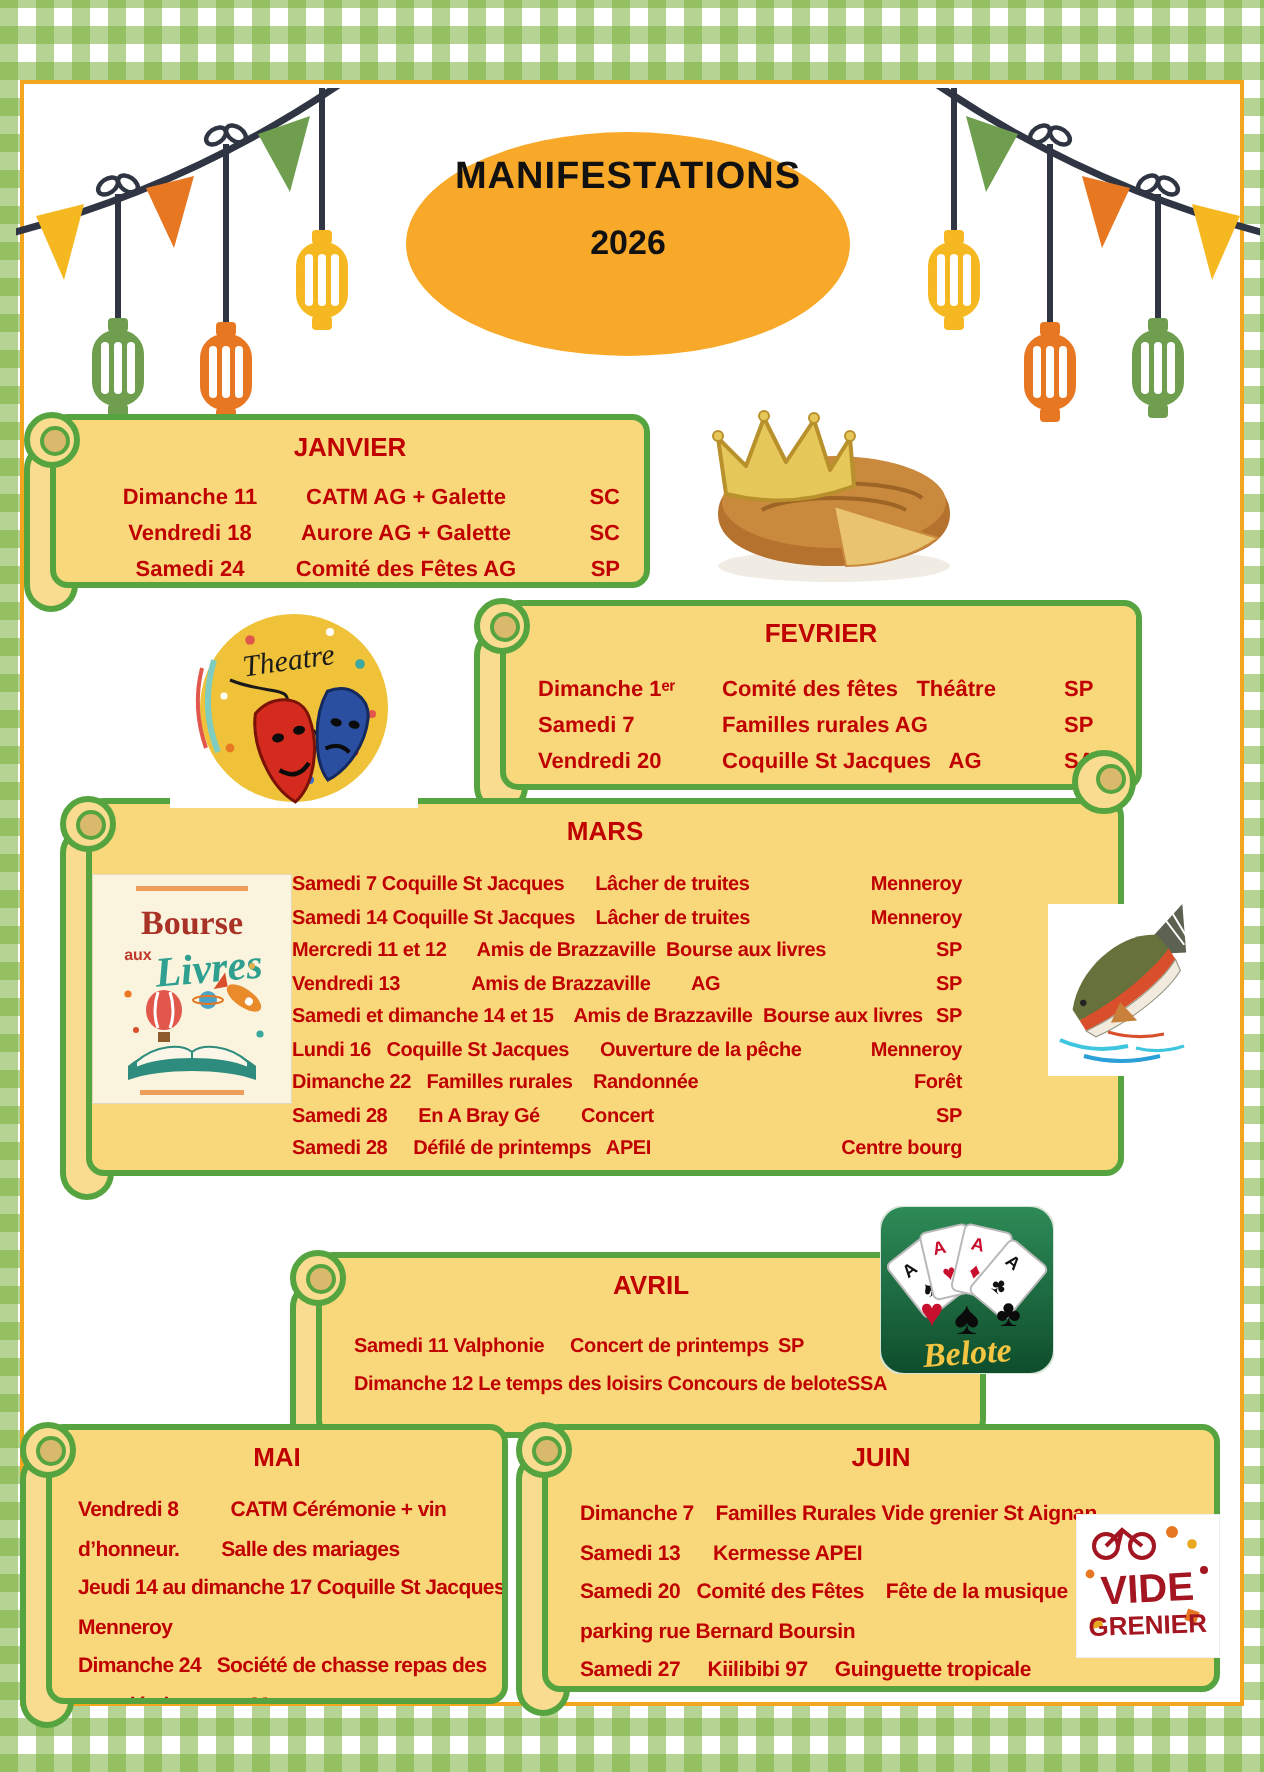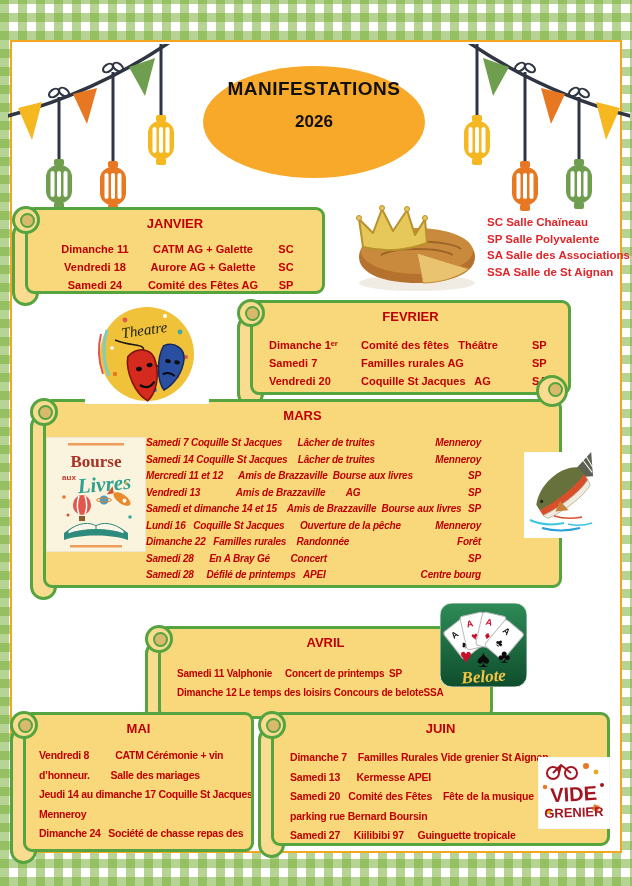--- a/index.html
+++ b/index.html
@@ -52,30 +52,30 @@
   .ptitle{text-align:center;font-weight:bold;color:var(--red);font-size:13px;margin-top:6px;}
   .rows{margin-top:6px;}
   .row{display:flex;white-space:pre;font-weight:bold;color:var(--red);}
   .row span{white-space:pre;}
   .line{white-space:pre;font-weight:bold;color:var(--red);}
   
   #panel-janvier .rows{padding:3px 12px 0 18px;}
   #panel-janvier .row{font-size:11px;line-height:18px;}
   #panel-janvier .c-date{width:98px;text-align:center;}
   #panel-janvier .c-event{flex:1;text-align:center;}
-  #panel-janvier .c-loc{width:48px;text-align:center;}
+  #panel-janvier .c-loc{width:48px;text-align:right;}
   
   #panel-fevrier .rows{padding:6px 10px 0 16px;}
   #panel-fevrier .row{font-size:11px;line-height:18px;}
   #panel-fevrier .c-date{width:92px;}
   #panel-fevrier .c-event{flex:1;text-align:left;}
   #panel-fevrier .c-loc{width:26px;text-align:left;}
   
   #panel-mars .rows{padding:6px 78px 0 100px;}
-  #panel-mars .row{font-size:10px;letter-spacing:-.2px;line-height:16.5px;font-style:italic;}
+  #panel-mars .row{font-size:10px;letter-spacing:-.2px;line-height:16.5px;}
   #panel-mars .c-text{flex:1;}
   #panel-mars .c-loc{margin-left:auto;text-align:right;}
   
   #panel-avril .rows{padding:8px 88px 0 16px;}
   #panel-avril .row{font-size:10px;letter-spacing:-.2px;line-height:19px;}
   #panel-avril .c-text{flex:1;}
   #panel-avril .c-loc{margin-left:auto;text-align:right;}
   
   #panel-mai .rows{padding:4px 6px 0 13px;}
   #panel-mai .line{font-size:10.5px;letter-spacing:-.3px;line-height:19.5px;}
@@ -164,26 +164,20 @@
     <path d="M82,56 L134,72 C122,81 104,86 88,86 Z" fill="#e9c36f" stroke="#c98a3e" stroke-width="1"></path>
     <g>
       <path d="M28,50 L24,22 L38,36 L47,12 L58,34 L72,13 L80,38 L90,22 L92,46 Q60,58 28,50 Z" fill="#e6c75a" stroke="#b8912c" stroke-width="2" stroke-linejoin="round"></path>
       <circle cx="24" cy="21" r="2.5" fill="#e6c75a" stroke="#b8912c"></circle>
       <circle cx="47" cy="11" r="2.5" fill="#e6c75a" stroke="#b8912c"></circle>
       <circle cx="72" cy="12" r="2.5" fill="#e6c75a" stroke="#b8912c"></circle>
       <circle cx="90" cy="21" r="2.5" fill="#e6c75a" stroke="#b8912c"></circle>
     </g>
   </svg>
 
-  <div class="legend">
-    <div>SC Salle Chaïneau</div>
-    <div>SP Salle Polyvalente</div>
-    <div>SA Salle des Associations</div>
-    <div>SSA Salle de St Aignan</div>
-  </div>
 
   <div class="panel" id="panel-janvier" style="left:12px;top:207px;width:313px;height:87px;">
     <div class="strip"></div>
     <div class="headc"></div>
     <div class="bodyy">
       <div class="ptitle">JANVIER</div>
       <div class="rows">
         <div class="row">
           <span class="c-date">Dimanche 11</span>
           <span class="c-event">CATM AG + Galette</span>

